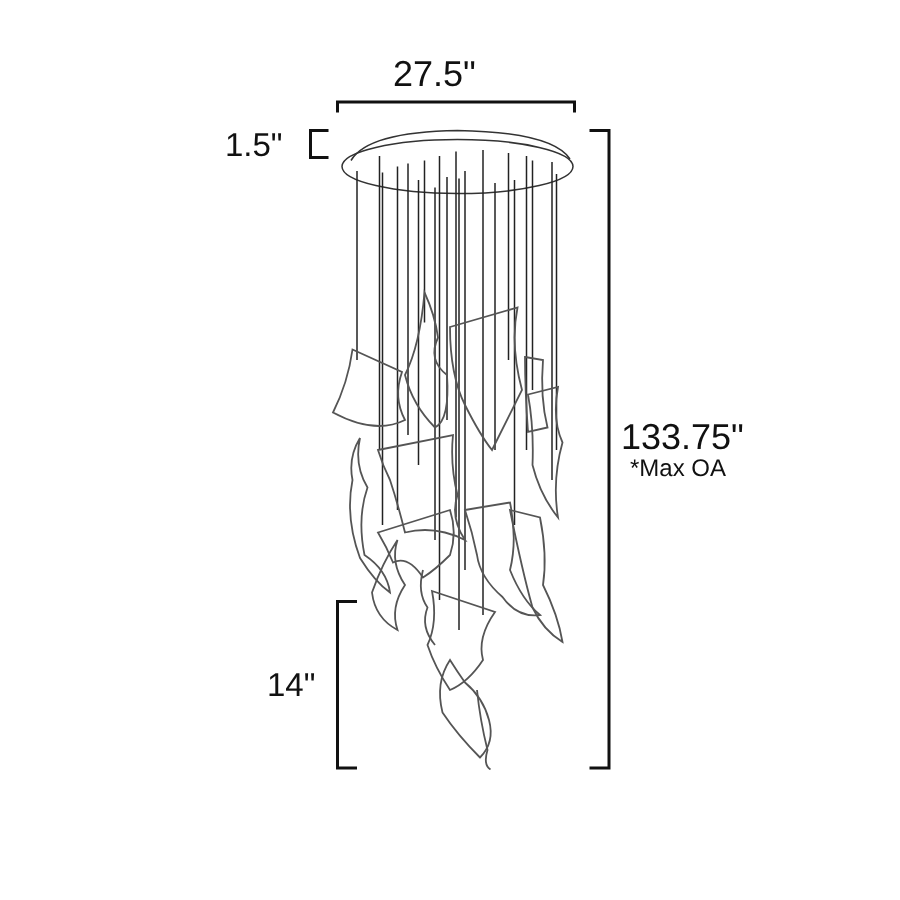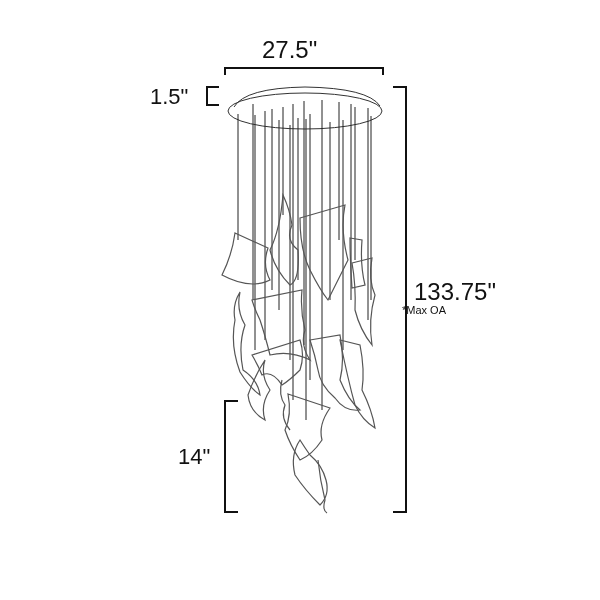--- a/index.html
+++ b/index.html
@@ -1,21 +1,21 @@
 <!DOCTYPE html>
 <html><head>
 <meta charset="utf-8">
 <style>
   html, body { margin: 0; padding: 0; background: #ffffff; }
   body { width: 600px; height: 600px; position: relative; overflow: hidden; font-family: "Liberation Sans", sans-serif; }
   .lbl { position: absolute; color: #111; white-space: nowrap; }
   .width-lbl { left: 262px; top: 36px; font-size: 24px; }
   .depth-lbl { left: 150px; top: 84px; font-size: 22px; }
   .height-lbl { left: 414px; top: 278px; font-size: 24px; }
-  .note-lbl { left: 402px; top: 304px; font-size: 11px; }
+  .note-lbl { left: 420px; top: 304px; font-size: 16px; }
   .bottom-lbl { left: 178px; top: 444px; font-size: 22px; }
   svg { position: absolute; left: 0; top: 0; }
 </style>
 </head>
 <body>
 
 <div class="lbl width-lbl">27.5"</div>
 <div class="lbl depth-lbl">1.5"</div>
 <div class="lbl height-lbl">133.75"</div>
 <div class="lbl note-lbl">*Max OA</div>

